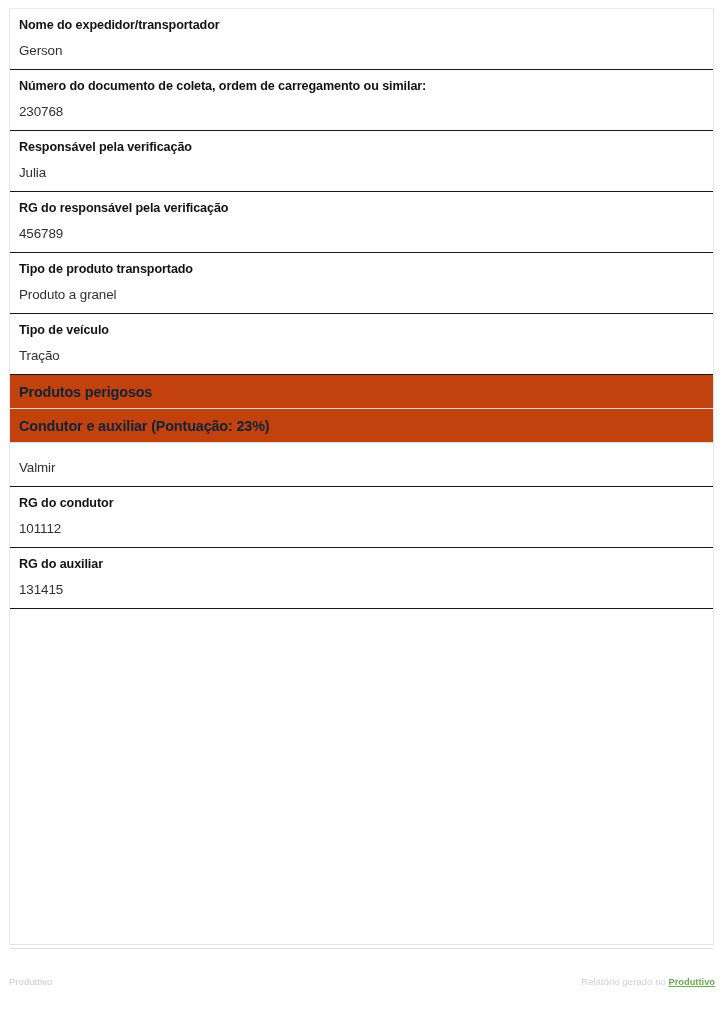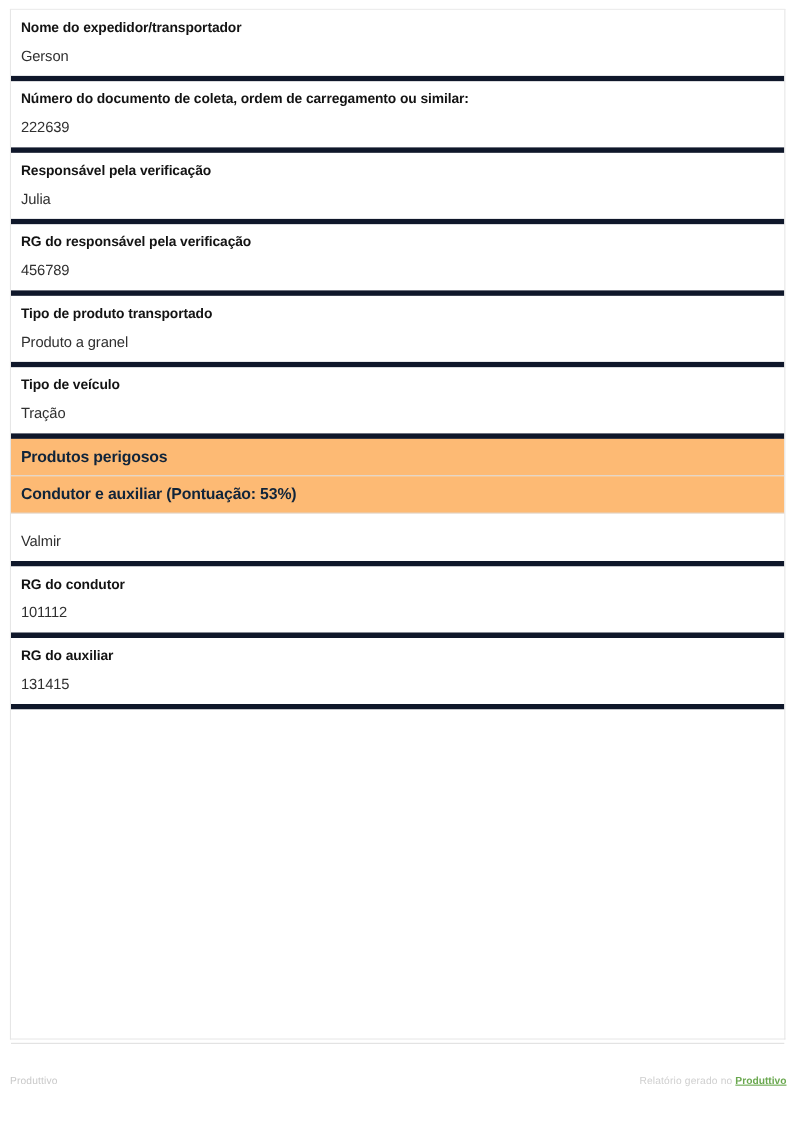--- a/index.html
+++ b/index.html
@@ -35,21 +35,21 @@
     height: 937px;
     box-sizing: border-box;
     border: 1px solid #e6e6e6;
     border-top: 1px solid #ececec;
     background: #ffffff;
     overflow: hidden;
   }
 
   .field-row {
     box-sizing: border-box;
-    border-bottom: 5px solid #0f172a;
+    border-bottom: 1px solid #0f172a;
     padding: 8px 9px 8px 9px;
     background: #ffffff;
   }
   .field-row:last-child { }
 
   .field-label {
     font-size: 12.6px;
     font-weight: bold;
     line-height: 17px;
     color: #131313;
@@ -61,21 +61,21 @@
     font-weight: normal;
     line-height: 20px;
     color: #303030;
     letter-spacing: -0.1px;
     margin-top: 7px;
   }
 
   
   .section-header {
     box-sizing: border-box;
-    background: #fdba74;
+    background: #c2410c;
     color: #10243a;
     font-size: 14.4px;
     font-weight: bold;
     line-height: 18px;
     padding: 8px 9px 7px 9px;
     letter-spacing: -0.15px;
     border-bottom: 1px solid #dcdcdc;
   }
 
   
@@ -136,40 +136,40 @@
 
   <div class="report-body">
     <div class="rows-wrap">
       <div id="blocks-container">
           <div class="field-row">
             <div class="field-label">Nome do expedidor/transportador</div>
             <div class="field-value">Gerson</div>
           </div>
           <div class="field-row">
             <div class="field-label">Número do documento de coleta, ordem de carregamento ou similar:</div>
-            <div class="field-value">222639</div>
+            <div class="field-value">230768</div>
           </div>
           <div class="field-row">
             <div class="field-label">Responsável pela verificação</div>
             <div class="field-value">Julia</div>
           </div>
           <div class="field-row">
             <div class="field-label">RG do responsável pela verificação</div>
             <div class="field-value">456789</div>
           </div>
           <div class="field-row">
             <div class="field-label">Tipo de produto transportado</div>
             <div class="field-value">Produto a granel</div>
           </div>
           <div class="field-row">
             <div class="field-label">Tipo de veículo</div>
             <div class="field-value">Tração</div>
           </div>
           <div class="section-header">Produtos perigosos</div>
-          <div class="section-header">Condutor e auxiliar (Pontuação: 53%)</div>
+          <div class="section-header">Condutor e auxiliar (Pontuação: 23%)</div>
           <div class="field-row">
             <div class="field-value">Valmir</div>
           </div>
           <div class="field-row">
             <div class="field-label">RG do condutor</div>
             <div class="field-value">101112</div>
           </div>
           <div class="field-row">
             <div class="field-label">RG do auxiliar</div>
             <div class="field-value">131415</div>

